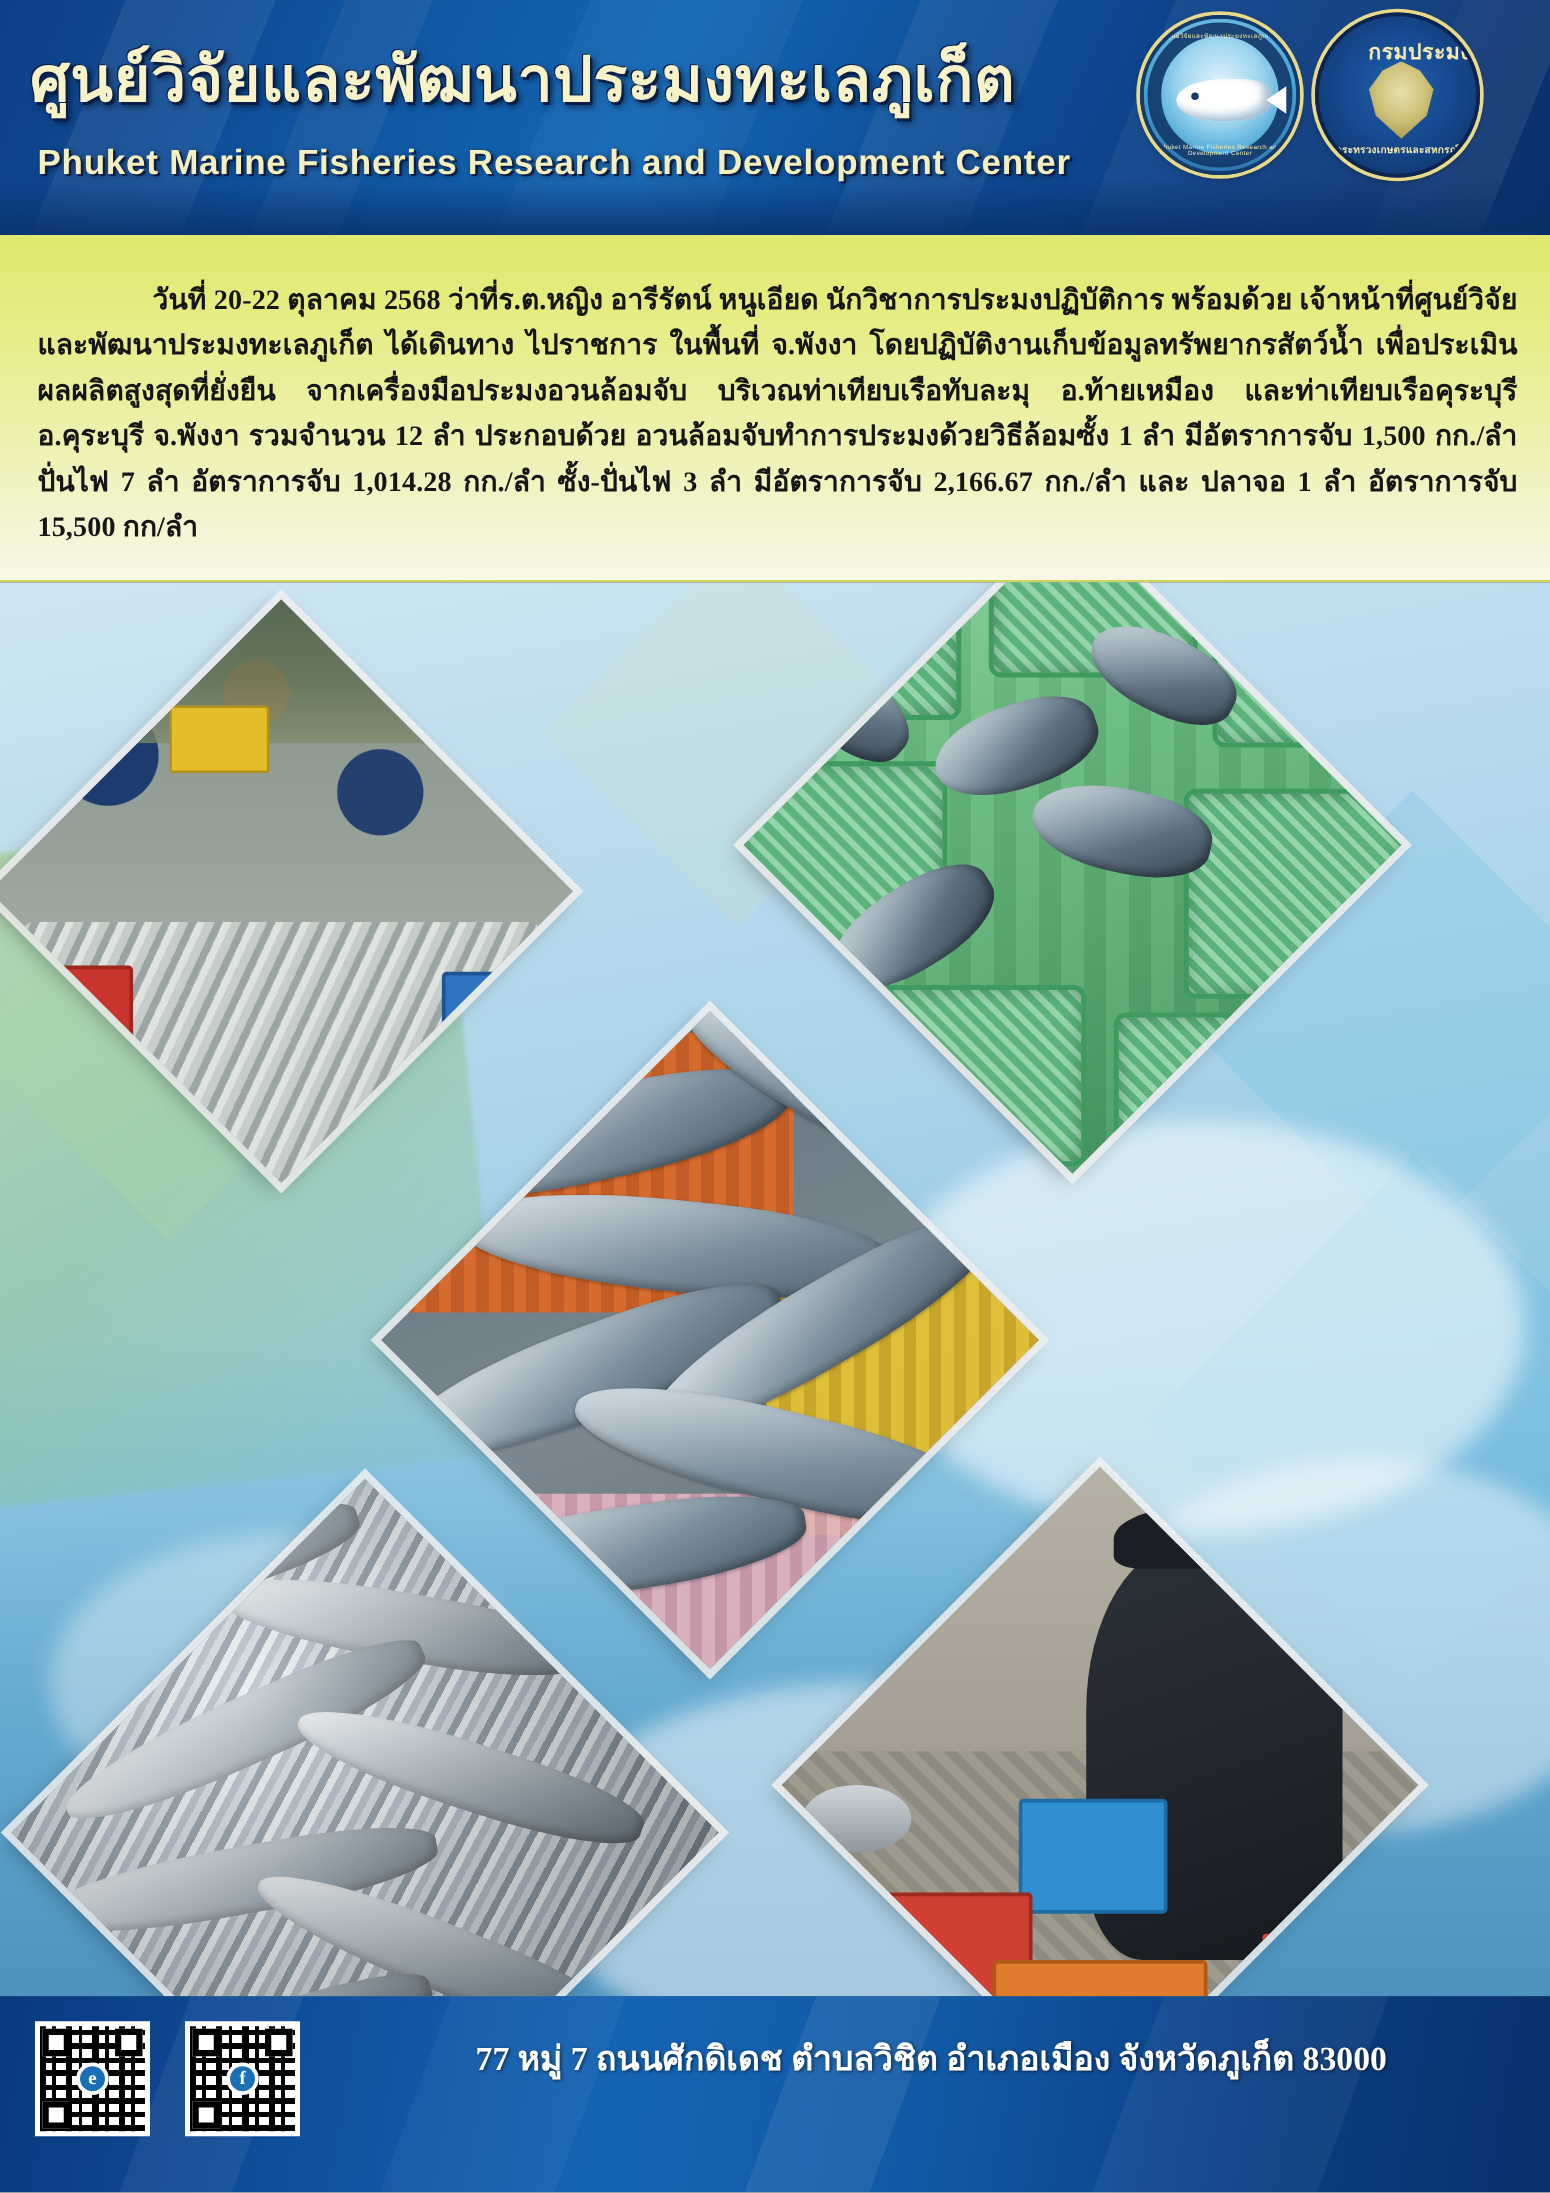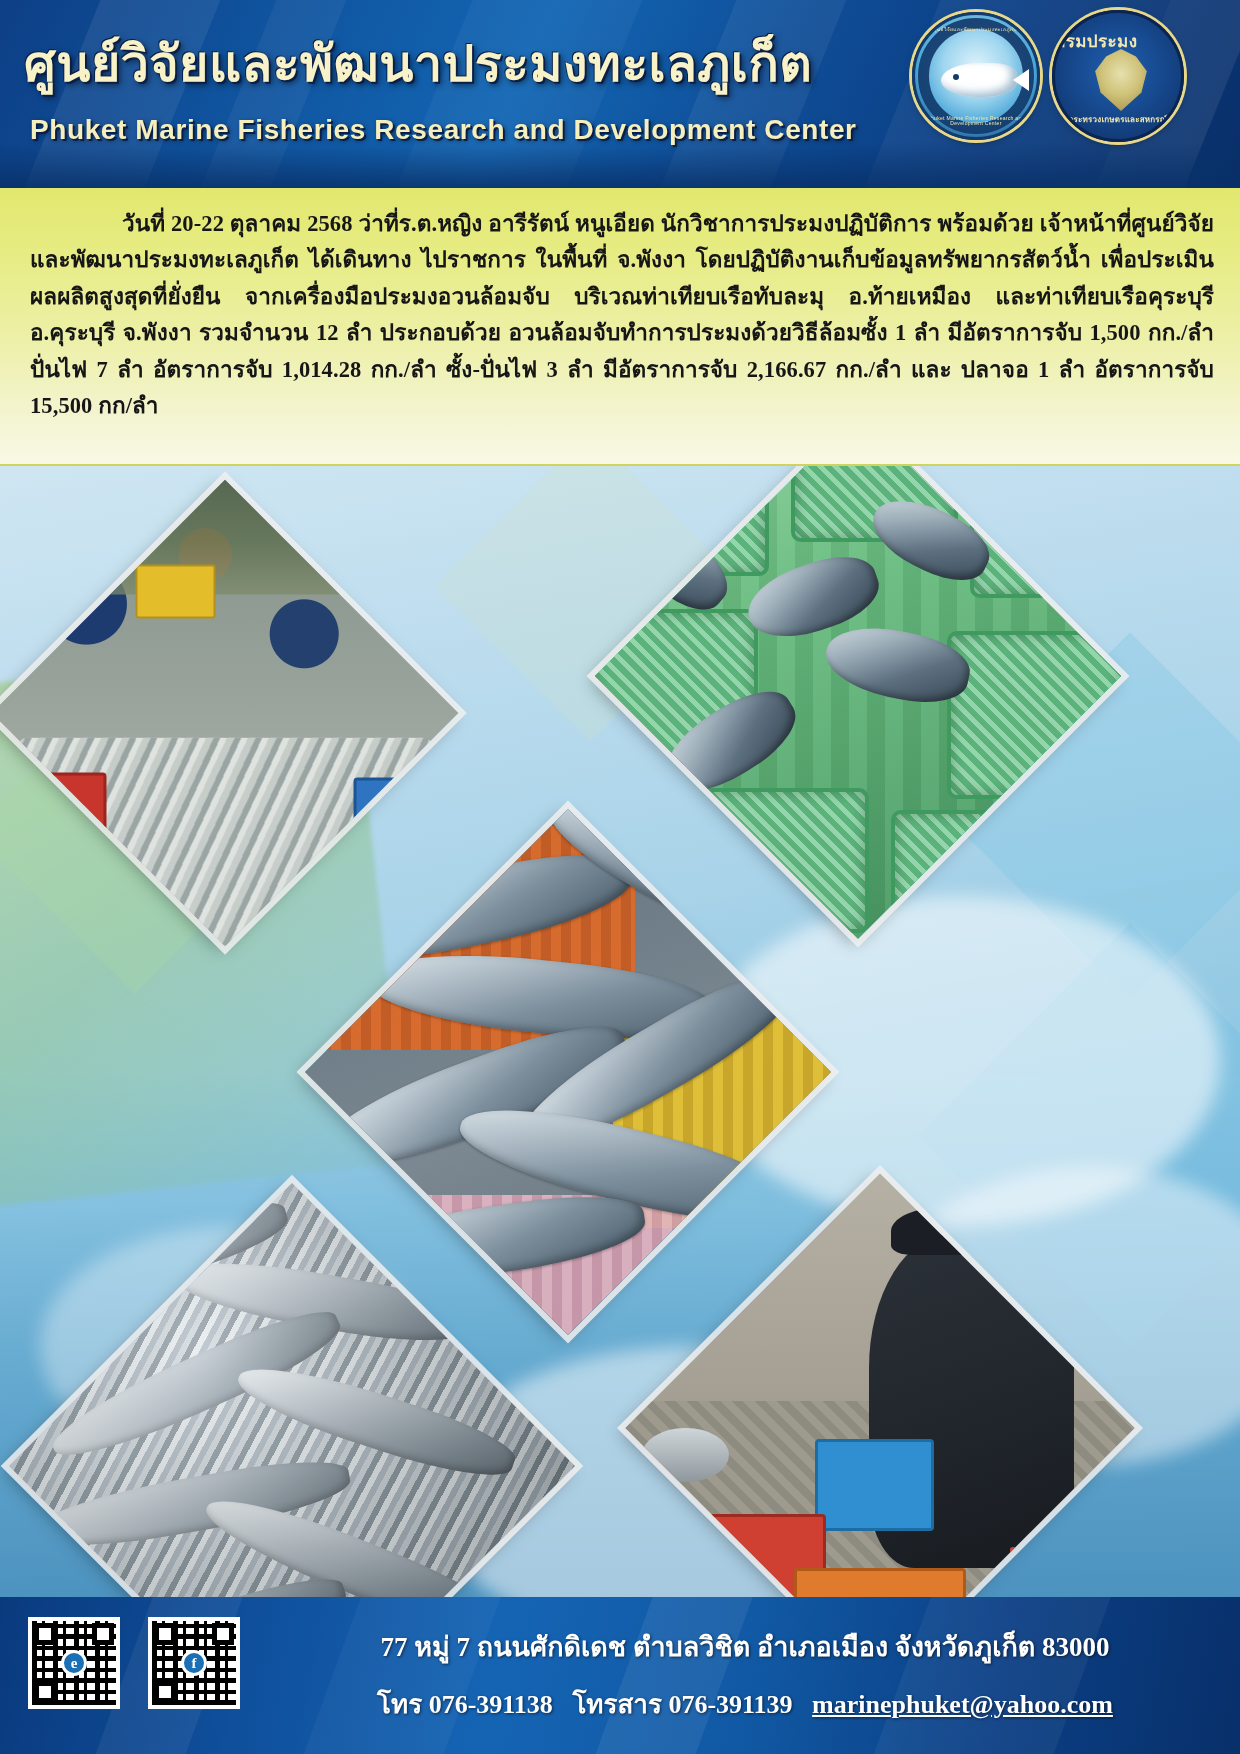--- a/index.html
+++ b/index.html
@@ -121,21 +121,21 @@
 
   .logo-dof {
     left: 1052px; top: 10px;
     width: 132px; height: 132px;
     background: radial-gradient(circle at 50% 45%, #1f5fae 0%, #174a90 45%, #0e2f63 100%);
     border: 3px solid #0b2450;
     box-shadow: 0 0 0 3px #e8d98a, 0 2px 7px rgba(0,0,0,0.5);
   }
   .logo-dof .dof-top {
     position: absolute; left: 0; right: 4px; top: 14px;
-    text-align: left; font-size: 17px; font-weight: bold;
+    text-align: right; font-size: 17px; font-weight: bold;
     color: #f3e9b0; letter-spacing: 0.4px;
   }
   .logo-dof .dof-bottom {
     position: absolute; left: 0; right: 0; bottom: 13px;
     text-align: center; font-size: 8px; font-weight: bold;
     color: #f3e9b0; letter-spacing: 0.2px;
   }
   .logo-dof .emblem {
     position: absolute;
     left: 32px; top: 36px; width: 68px; height: 62px;
@@ -156,20 +156,21 @@
   }
   .textblock p {
     font-size: 22.5px;
     line-height: 1.62;
     color: #161616;
     text-align: justify;
     text-indent: 92px;
     font-family: "Liberation Serif", serif;
     font-weight: 600;
     letter-spacing: 0.1px;
+    margin-top: 16px;
   }
 
   
   .collage {
     position: relative;
     width: 1240px;
     height: 1131px;
     overflow: hidden;
     background:
       linear-gradient(170deg, #cfe6f2 0%, #bcdcee 20%, #a9d3e9 40%, #8ec7e2 60%, #79bcdc 78%, #6bb2d6 100%);
@@ -602,23 +603,16 @@
       <div class="code">
         <span class="finder fa"></span>
         <span class="finder fb"></span>
         <span class="finder fc"></span>
         <span class="center-badge">f</span>
       </div>
     </div>
 
     <div class="footer-lines">
       <div class="l1">77 หมู่ 7 ถนนศักดิเดช ตำบลวิชิต อำเภอเมือง จังหวัดภูเก็ต 83000</div>
-      <div class="l2">
-        <span>โทร 076-391138</span>
-        &nbsp;
-        <span>โทรสาร 076-391139</span>
-        &nbsp;
-        <span class="mail">marinephuket@yahoo.com</span>
-      </div>
     </div>
   </div>
 
 </div>
 
 </body></html>

